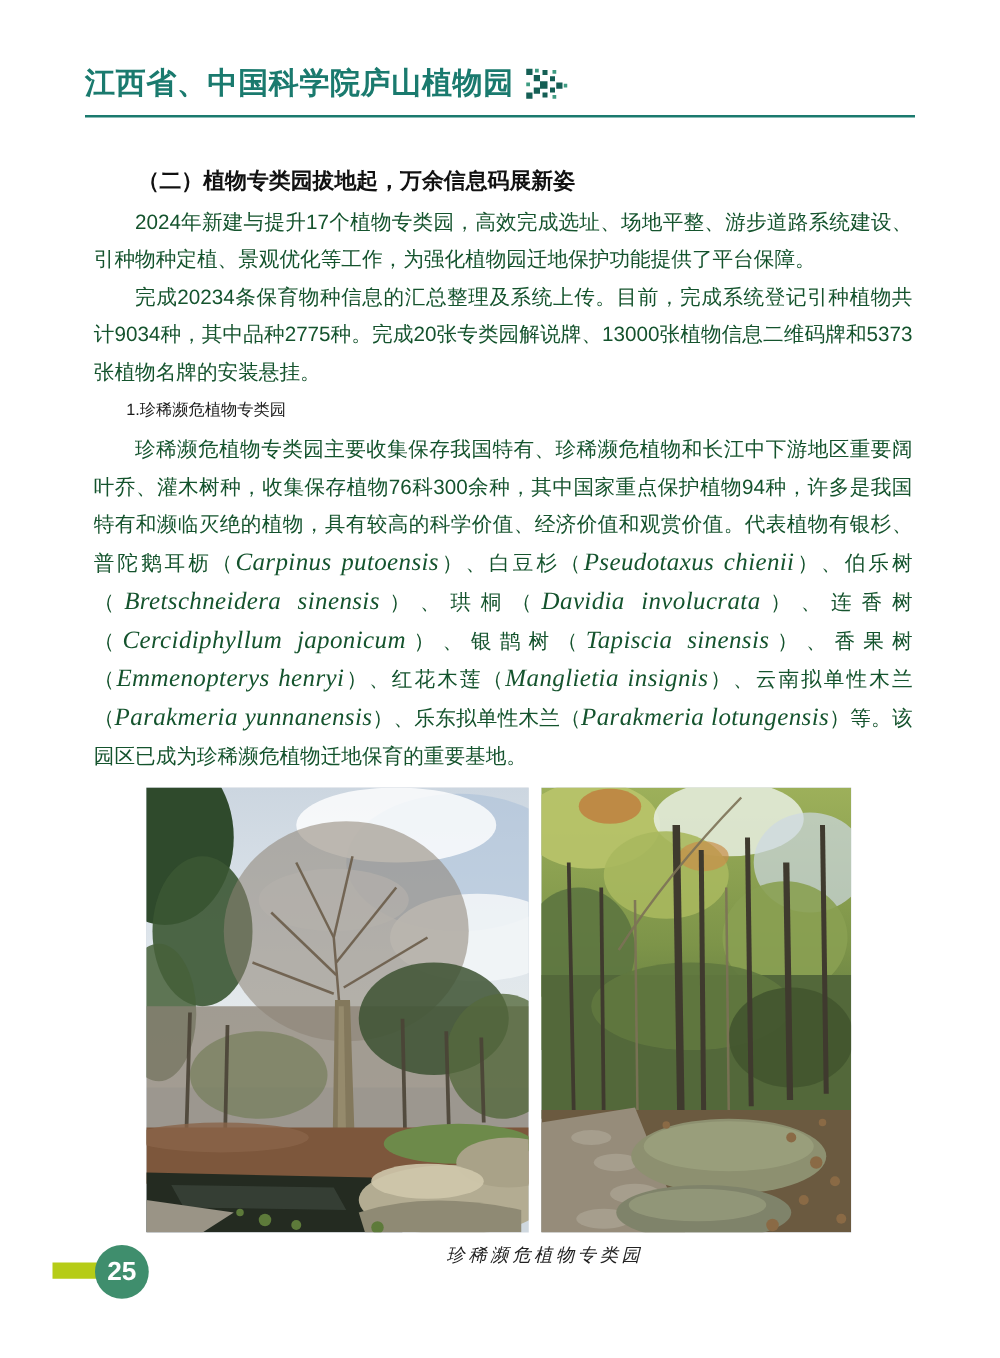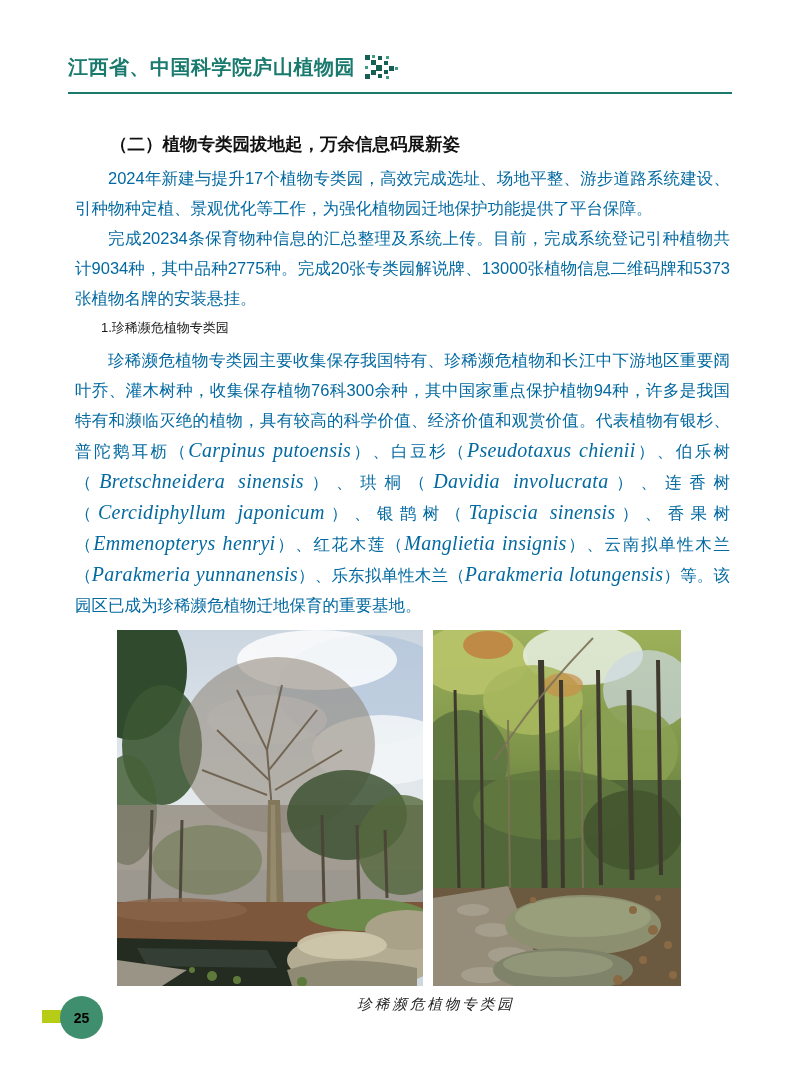--- a/index.html
+++ b/index.html
@@ -17,21 +17,21 @@
   .header {
     margin: 0 68px;
     padding: 54px 0 12px 0;
     border-bottom: 2px solid #1a7a6e;
     display: flex;
     align-items: center;
     gap: 9px;
   }
   .header-title {
     color: #1a7a6e;
-    font-size: 20px;
+    font-size: 24px;
     font-weight: bold;
     line-height: 26px;
     letter-spacing: 0.5px;
   }
   .logo { display: inline-block; }
   
   .article { padding: 0 70px 0 75px; color: #1c1c1c; }
   .sec-heading {
     font-size: 17.5px;
     font-weight: bold;
@@ -39,21 +39,21 @@
     text-indent: 2em;
     color: #111111;
   }
   .h-sec2 { margin-top: 37px; margin-bottom: 6px; }
   .h-sec3 { margin-top: 12px; margin-bottom: 2px; }
   .body-para {
     font-size: 16.5px;
     line-height: 30px;
     text-align: justify;
     text-indent: 2em;
-    color: #0369a1;
+    color: #14532d;
   }
   .sub-title {
     font-size: 13px;
     line-height: 30px;
     text-indent: 2em;
     color: #1a1a1a;
     margin-bottom: 2px;
   }
   .latin {
     font-family: "Liberation Serif", "DejaVu Serif", serif;
@@ -81,28 +81,28 @@
   .badge-bar {
     position: absolute;
     left: 42px;
     top: 1010px;
     width: 47px;
     height: 13px;
     background: #b6cc17;
   }
   .badge-circle {
     position: absolute;
-    left: 60px;
+    left: 76px;
     top: 996px;
     width: 43px;
     height: 43px;
     border-radius: 50%;
     background: #3f8e6d;
-    color: #000000;
-    font-size: 14px;
+    color: #ffffff;
+    font-size: 21px;
     font-weight: bold;
     display: flex;
     align-items: center;
     justify-content: center;
   }
 </style>
 </head>
 <body>
 
 <div class="page">

